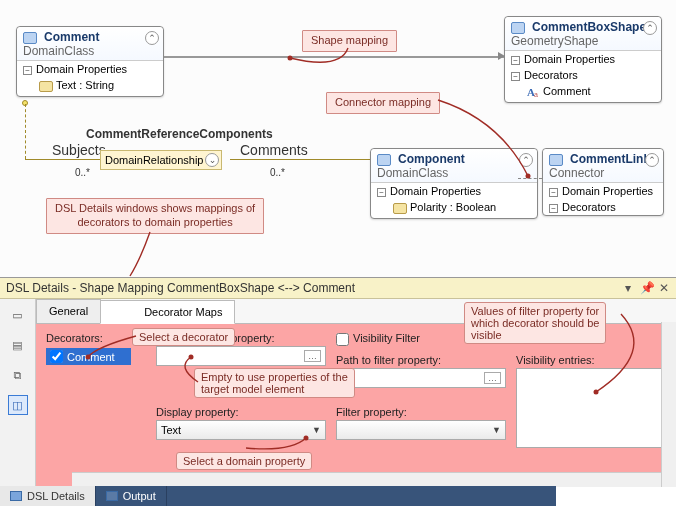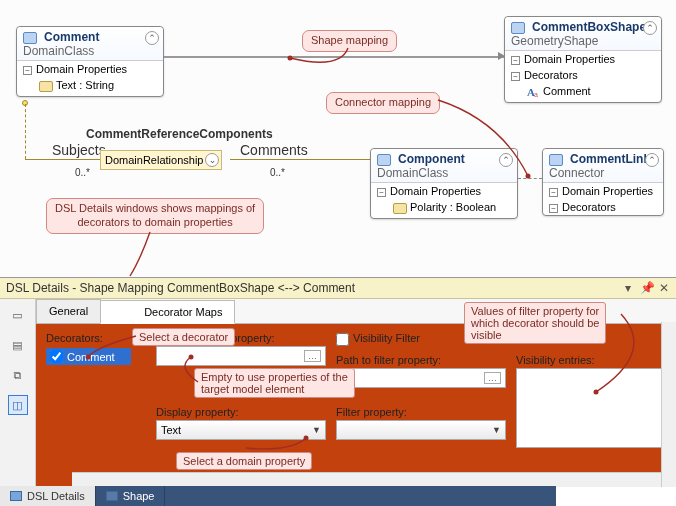--- a/index.html
+++ b/index.html
@@ -15,33 +15,33 @@
   .collapse-ic { position:absolute; right:4px; top:4px; width:14px; height:14px; border:1px solid #999; border-radius:7px; background:#fff; font-size:9px; line-height:12px; text-align:center; color:#555;}
   .sec { padding: 2px 6px; font-size:11px; }
   .sec .bar { display:inline-block; width:9px; height:9px; border:1px solid #888; margin-right:4px; line-height:7px; text-align:center; font-size:8px; color:#444;}
   .prop { padding: 2px 6px 4px 22px; font-size:11px; }
   .prop-ic { display:inline-block; width:14px; height:11px; vertical-align:middle; margin-right:3px; background:#f5e4a3; border:1px solid #b89b4a; border-radius:2px;}
   .dec-ic { display:inline-block; width:13px; height:12px; vertical-align:middle; margin-right:3px;}
   
   .relbox { position:absolute; background:#fff5d1; border:1px solid #c9b870; padding:3px 18px 3px 4px; font-size:11px;}
   .relbox .collapse-ic { right:2px; top:2px; }
   
-  .callout { position:absolute; background:#fde6e3; border:1px solid #d08a84; border-radius:7px; padding:3px 8px; font-size:11px; color:#7a2c25; text-align:center; line-height:1.25;}
+  .callout { position:absolute; background:#fde6e3; border:1px solid #d08a84; border-radius:1px; padding:3px 8px; font-size:11px; color:#7a2c25; text-align:center; line-height:1.25;}
   
   .role { position:absolute; font-size:14px; color:#333; }
   .mult { position:absolute; font-size:10px; color:#333; }
   
   
   .hline { position:absolute; height:0; border-top:1px solid #888; }
   .dline { position:absolute; height:0; border-top:1px dashed #888; }
   .dot { position:absolute; width:6px; height:6px; background:#f6e36a; border:1px solid #a08a2a; border-radius:3px; }
   .arrow-r { position:absolute; width:0; height:0; border-left:7px solid #888; border-top:4px solid transparent; border-bottom:4px solid transparent; }
   
   
-  .details { position:absolute; left:0; top:277px; width:676px; height:209px; background:#c2410c; border-top:1px solid #999;}
+  .details { position:absolute; left:0; top:277px; width:676px; height:209px; background:#fca5a5; border-top:1px solid #999;}
   .details-title { background:#f8f2c8; padding:3px 6px; font-size:12px; color:#333; position:relative; border-bottom:1px solid #c9c29a;}
   .title-icons { position:absolute; right:6px; top:3px; display:flex; gap:6px; color:#555;}
   .title-icons span { width:12px; text-align:center; cursor:default;}
   
   .details-body { display:flex; height:188px; }
   .vstrip { width:36px; background:#f2f2f2; border-right:1px solid #ccc; display:flex; flex-direction:column; align-items:center; padding-top:6px; gap:10px;}
   .vbtn { width:20px; height:20px; border:1px solid transparent; display:flex; align-items:center; justify-content:center; color:#666;}
   .vbtn.sel { border:1px solid #3a7bd5; background:#dce9fb; color:#2a5fb0;}
   
   .details-main { flex:1; position:relative; }
@@ -127,21 +127,21 @@
   </div>
 
   <div class="role" style="left:240px; top:142px;">Comments</div>
   <div class="mult" style="left:270px; top:167px;">0..*</div>
 
   <div class="dot" style="left:22px; top:100px;"></div>
   <div class="hline" style="left:25px; top:104px; width:0; height:55px; border-top:none; border-left:1px dashed #a08a2a;"></div>
   <div class="hline" style="left:25px; top:159px; width:75px; border-top:1px solid #a08a2a;"></div>
   <div class="hline" style="left:230px; top:159px; width:140px; border-top:1px solid #a08a2a;"></div>
 
-  <div class="node" style="left:370px; top:148px; width:148px;">
+  <div class="node" style="left:370px; top:148px; width:168px;">
     <div class="node-hdr">
       <span class="ic"></span>
       <span class="t">Component</span>
       <div class="collapse-ic">⌃</div>
       <div class="s">DomainClass</div>
     </div>
     <div class="sec"><span class="bar">−</span><span>Domain Properties</span></div>
     <div class="prop"><span class="prop-ic"></span><span>Polarity : Boolean</span></div>
   </div>
 
@@ -258,15 +258,15 @@
   </div>
 </div>
 
 <div class="bottom-tabs">
   <div class="btab active">
       <span class="mic"></span>
       <span>DSL Details</span>
     </div>
   <div class="btab inactive" style="background:#38547a;">
       <span class="mic"></span>
-      <span>Shape</span>
+      <span>Output</span>
     </div>
 </div>
 
 </body></html>

